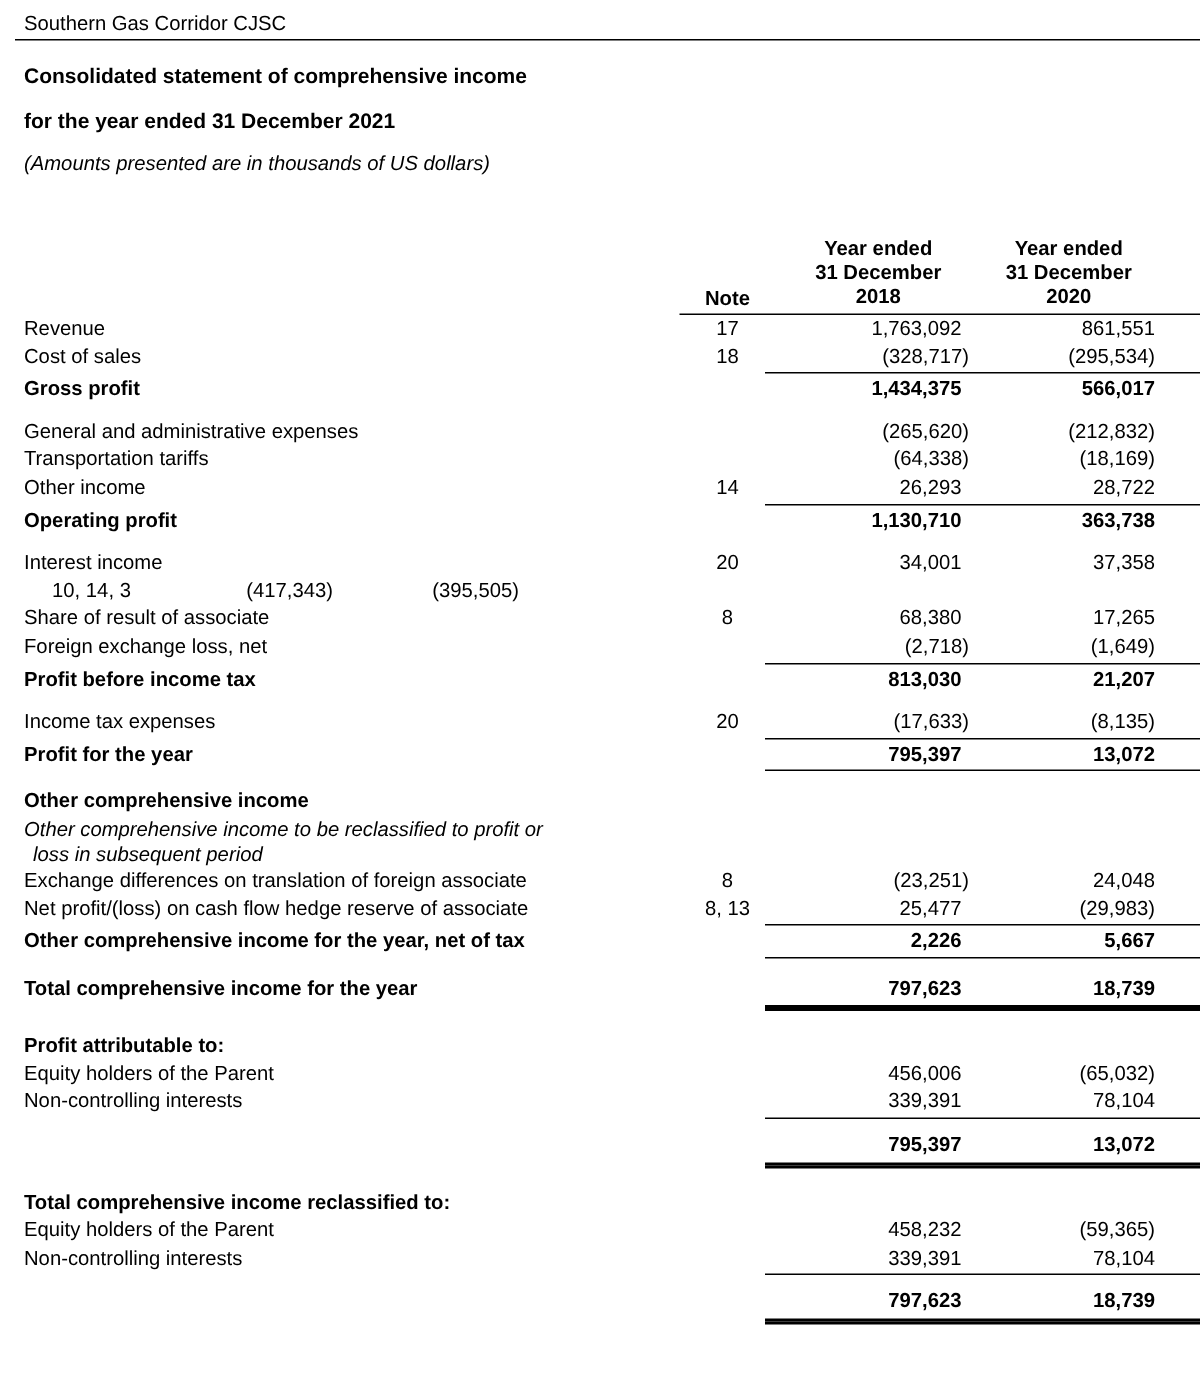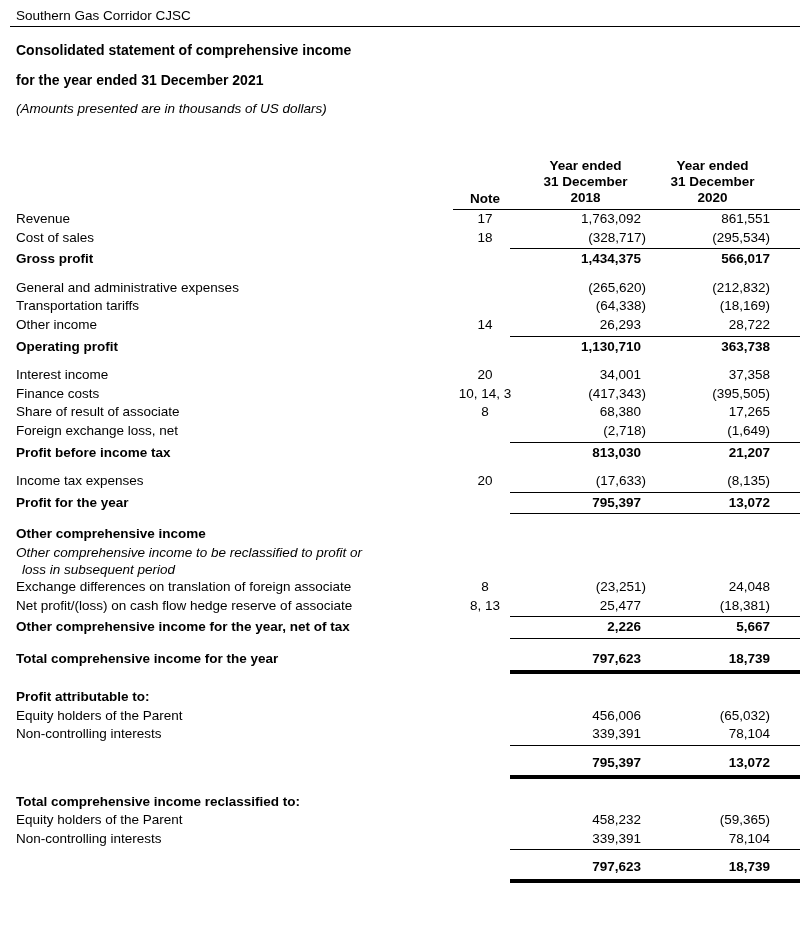--- a/index.html
+++ b/index.html
@@ -143,21 +143,20 @@
 
   <div class="gap"></div>
 
   <div class="row">
     <span class="lbl">Interest income</span>
     <span class="note">20</span>
     <span class="v21 num">34,001</span>
     <span class="v20 num">37,358</span>
   </div>
   <div class="row">
-    <span class="lbl">Finance costs</span>
     <span class="note">10, 14, 3</span>
     <span class="v21 num neg">(417,343)</span>
     <span class="v20 num neg">(395,505)</span>
   </div>
   <div class="row">
     <span class="lbl">Share of result of associate</span>
     <span class="note">8</span>
     <span class="v21 num">68,380</span>
     <span class="v20 num">17,265</span>
   </div>
@@ -206,21 +205,21 @@
   <div class="row">
     <span class="lbl">Exchange differences on translation of foreign associate</span>
     <span class="note">8</span>
     <span class="v21 num neg">(23,251)</span>
     <span class="v20 num">24,048</span>
   </div>
   <div class="row">
     <span class="lbl">Net profit/(loss) on cash flow hedge reserve of associate</span>
     <span class="note">8, 13</span>
     <span class="v21 num">25,477</span>
-    <span class="v20 num neg">(18,381)</span>
+    <span class="v20 num neg">(29,983)</span>
   </div>
   <div class="rule"></div>
   <div class="row tr-bold">
     <span class="lbl">Other comprehensive income for the year, net of tax</span>
     <span class="note"></span>
     <span class="v21 num">2,226</span>
     <span class="v20 num">5,667</span>
   </div>
   <div class="rule"></div>
 

